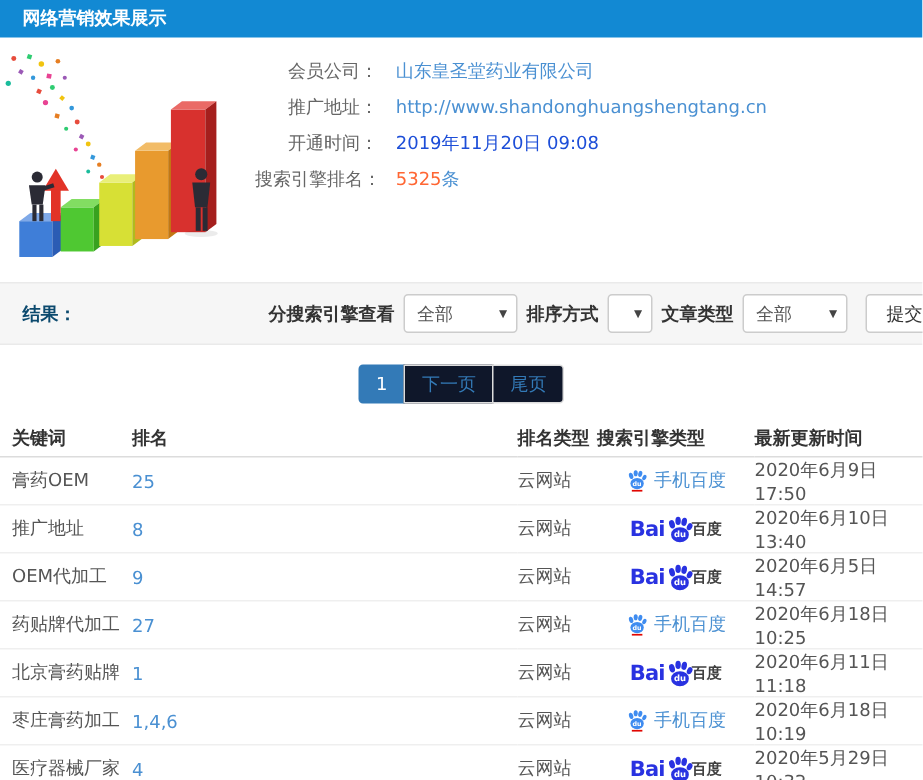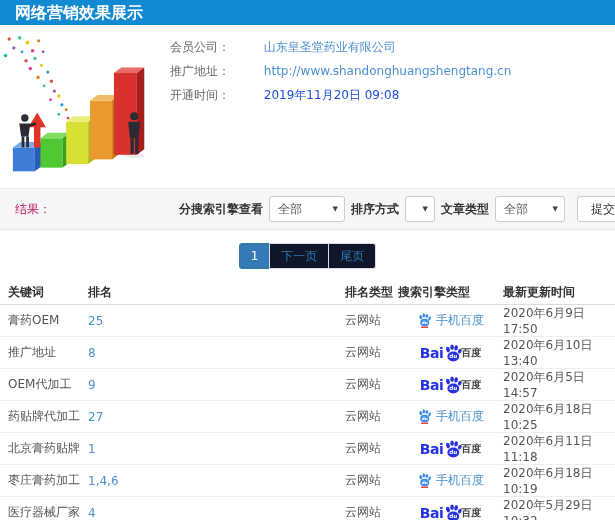--- a/index.html
+++ b/index.html
@@ -2,36 +2,36 @@
 <html><head>
 <meta charset="utf-8">
 <style>
   html,body{margin:0;padding:0;}
   body{
     width:615px;height:520px;overflow:hidden;background:#fff;
     font-family:"DejaVu Sans","Liberation Sans",sans-serif;
     -webkit-font-smoothing:antialiased;
   }
   
-  .topbar{height:25px;background:#1289d3;color:#fff;font-size:16px;font-weight:bold;
+  .topbar{height:25px;background:#1289d3;color:#fff;font-size:12px;font-weight:bold;
     line-height:25px;padding-left:15px;}
   
   .hero{display:flex;height:163px;}
   .hero-left{width:170px;flex:0 0 170px;padding-top:2px;}
   .info{flex:1;padding-top:10px;font-size:12px;}
   .info-row{height:24px;line-height:24px;white-space:nowrap;}
-  .info-label{display:inline-block;width:82px;color:#666;margin-right:8px;}
+  .info-label{display:inline-block;width:82px;text-align:right;color:#666;margin-right:8px;}
   .info-link{color:#4a90d2;text-decoration:none;cursor:pointer;}
   .info-text{color:#1d4ed8;margin-top:20px;}
   .rank-num{color:#ff6633;}
   .rank-unit{color:#4a90d2;}
   
   .filter-bar{height:40px;background:#f6f6f6;border-top:1px solid #eaeaea;border-bottom:1px solid #eaeaea;
     display:flex;align-items:center;padding:0 0 0 15px;font-size:12px;}
-  .result-label{color:#be185d;}
+  .result-label{color:#0c4a6e;font-weight:bold;}
   .filter-controls{margin-left:auto;display:flex;align-items:center;gap:6px;}
   .filter-label{font-weight:bold;color:#333;}
   .select{position:relative;background:#fff;border:1px solid #ccc;border-radius:3px;
     height:24px;line-height:24px;padding:0 20px 0 8px;color:#555;cursor:pointer;white-space:nowrap;}
   .select .caret{position:absolute;right:6px;top:0;font-size:7px;color:#444;line-height:24px;}
   .submit-btn{background:#fff;border:1px solid #ccc;border-radius:3px;height:26px;
     padding:0 13px;font-size:12px;color:#333;margin-left:6px;margin-right:-14px;cursor:pointer;
     font-family:inherit;}
   
   .pagination-wrap{margin-top:13px;text-align:center;}
@@ -155,20 +155,24 @@
       <a class="info-link">山东皇圣堂药业有限公司</a>
     </div>
     <div class="info-row">
       <span class="info-label">推广地址：</span>
       <a class="info-link">http://www.shandonghuangshengtang.cn</a>
     </div>
     <div class="info-row">
       <span class="info-label">开通时间：</span>
       <span class="info-text">2019年11月20日 09:08</span>
     </div>
+    <div class="info-row">
+      <span class="info-label">搜索引擎排名：</span>
+      <span class="rank-num">5325</span><span class="rank-unit">条</span>
+    </div>
   </div>
 </div>
 
 <div class="filter-bar">
   <span class="result-label">结果：</span>
   <div class="filter-controls">
     <span class="filter-label">分搜索引擎查看</span>
     <div class="select" style="width:46px;">
       <span>全部</span>
       <span class="caret">▼</span>

